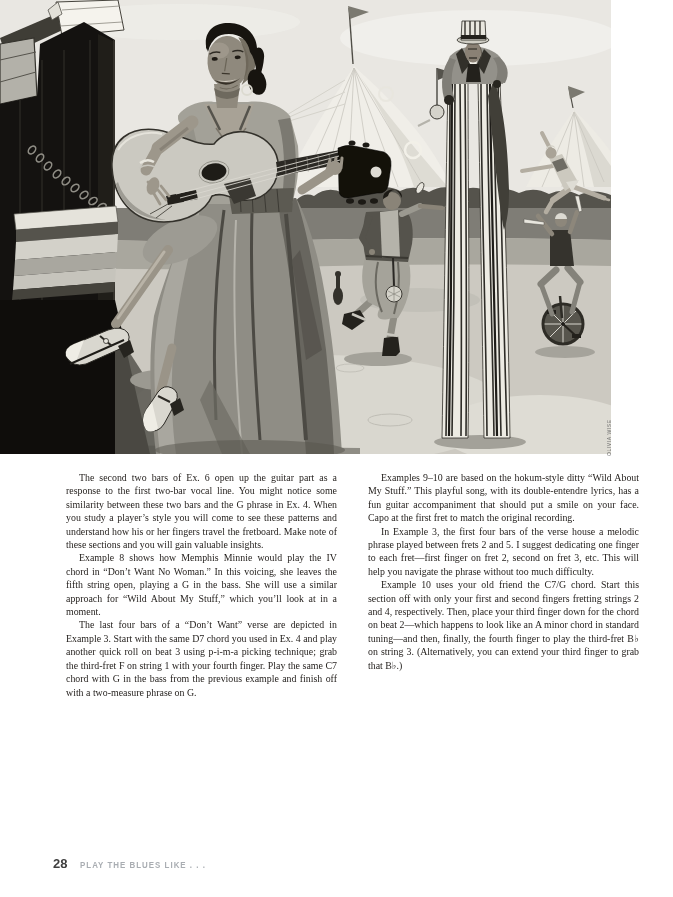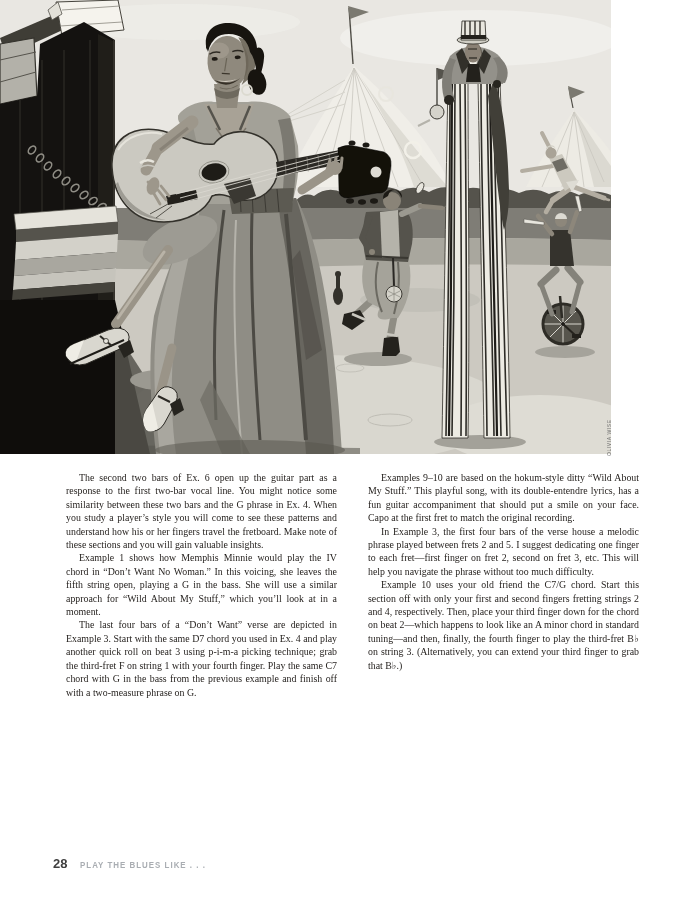--- a/index.html
+++ b/index.html
@@ -405,21 +405,21 @@
         </g>
       </g>
     </g>
   </svg>
 
   <div class="credit">OLIVIA WISE</div>
 
   <div class="text-columns">
     <div class="col">
       <p>The second two bars of Ex. 6 open up the guitar part as a response to the first two-bar vocal line. You might notice some similarity between these two bars and the G phrase in Ex. 4. When you study a player’s style you will come to see these patterns and understand how his or her fingers travel the fretboard. Make note of these sections and you will gain valuable insights.</p>
-      <p><b>Example 1</b> shows how Memphis Minnie would play the IV chord in “Don’t Want No Woman.” In this voicing, she leaves the fifth string open, playing a G in the bass. She will use a similar approach for “Wild About My Stuff,” which you’ll look at in a moment.</p>
+      <p><b>Example 8</b> shows how Memphis Minnie would play the IV chord in “Don’t Want No Woman.” In this voicing, she leaves the fifth string open, playing a G in the bass. She will use a similar approach for “Wild About My Stuff,” which you’ll look at in a moment.</p>
       <p>The last four bars of a “Don’t Want” verse are depicted in <b>Example 3</b>. Start with the same D7 chord you used in Ex. 4 and play another quick roll on beat 3 using p-i-m-a picking technique; grab the third-fret F on string 1 with your fourth finger. Play the same C7 chord with G in the bass from the previous example and finish off with a two-measure phrase on G.</p>
     </div>
     <div class="col">
       <p><b>Examples 9–10</b> are based on the hokum-style ditty “Wild About My Stuff.” This playful song, with its double-entendre lyrics, has a fun guitar accompaniment that should put a smile on your face. Capo at the first fret to match the original recording.</p>
       <p>In <b>Example 3</b>, the first four bars of the verse house a melodic phrase played between frets 2 and 5. I suggest dedicating one finger to each fret—first finger on fret 2, second on fret 3, etc. This will help you navigate the phrase without too much difficulty.</p>
       <p><b>Example 10</b> uses your old friend the C7/G chord. Start this section off with only your first and second fingers fretting strings 2 and 4, respectively. Then, place your third finger down for the chord on beat 2—which happens to look like an A minor chord in standard tuning—and then, finally, the fourth finger to play the third-fret B♭ on string 3. (Alternatively, you can extend your third finger to grab that B♭.)</p>
     </div>
   </div>
 
   <div class="footer">

